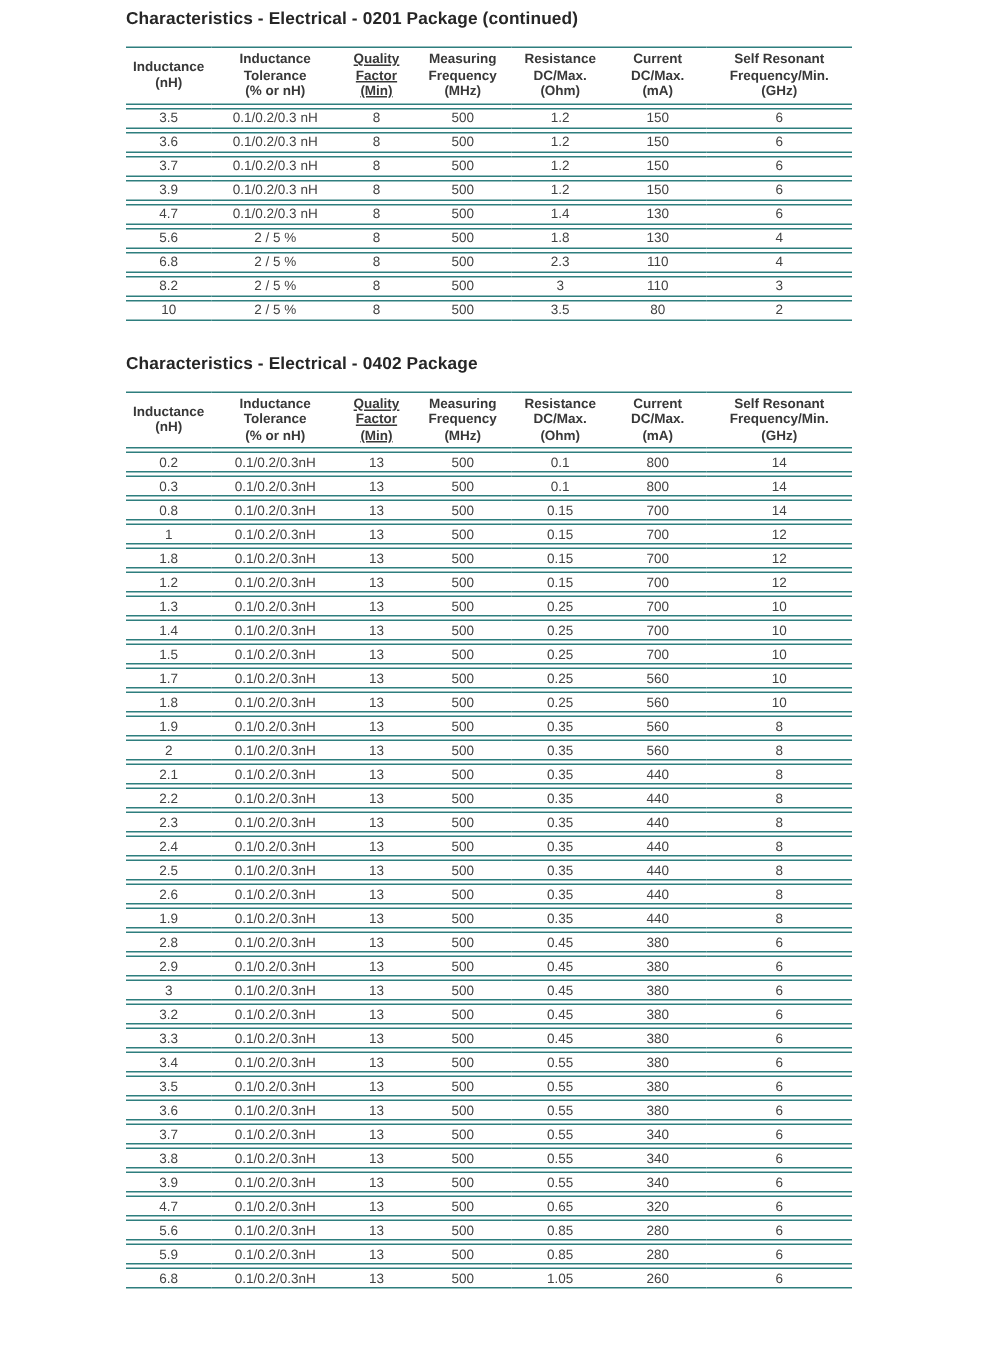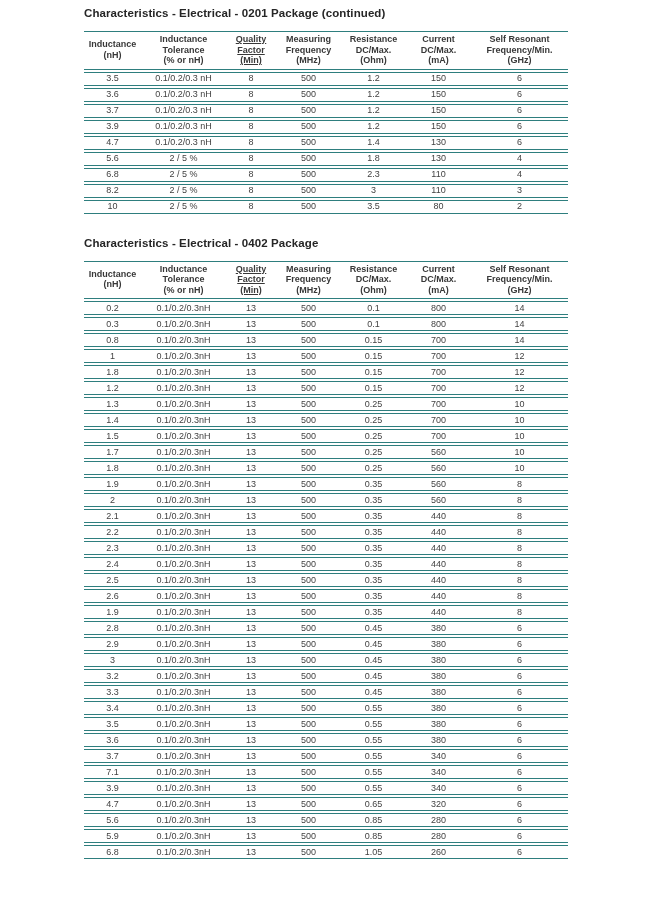--- a/index.html
+++ b/index.html
@@ -472,21 +472,21 @@
             <tr>
               <td>3.7</td>
               <td>0.1/0.2/0.3nH</td>
               <td>13</td>
               <td>500</td>
               <td>0.55</td>
               <td>340</td>
               <td>6</td>
             </tr>
             <tr>
-              <td>7.1</td>
+              <td>3.8</td>
               <td>0.1/0.2/0.3nH</td>
               <td>13</td>
               <td>500</td>
               <td>0.55</td>
               <td>340</td>
               <td>6</td>
             </tr>
             <tr>
               <td>3.9</td>
               <td>0.1/0.2/0.3nH</td>

